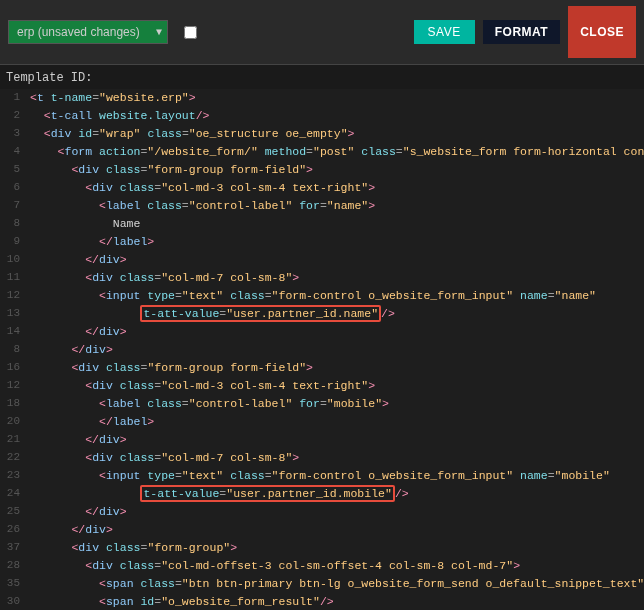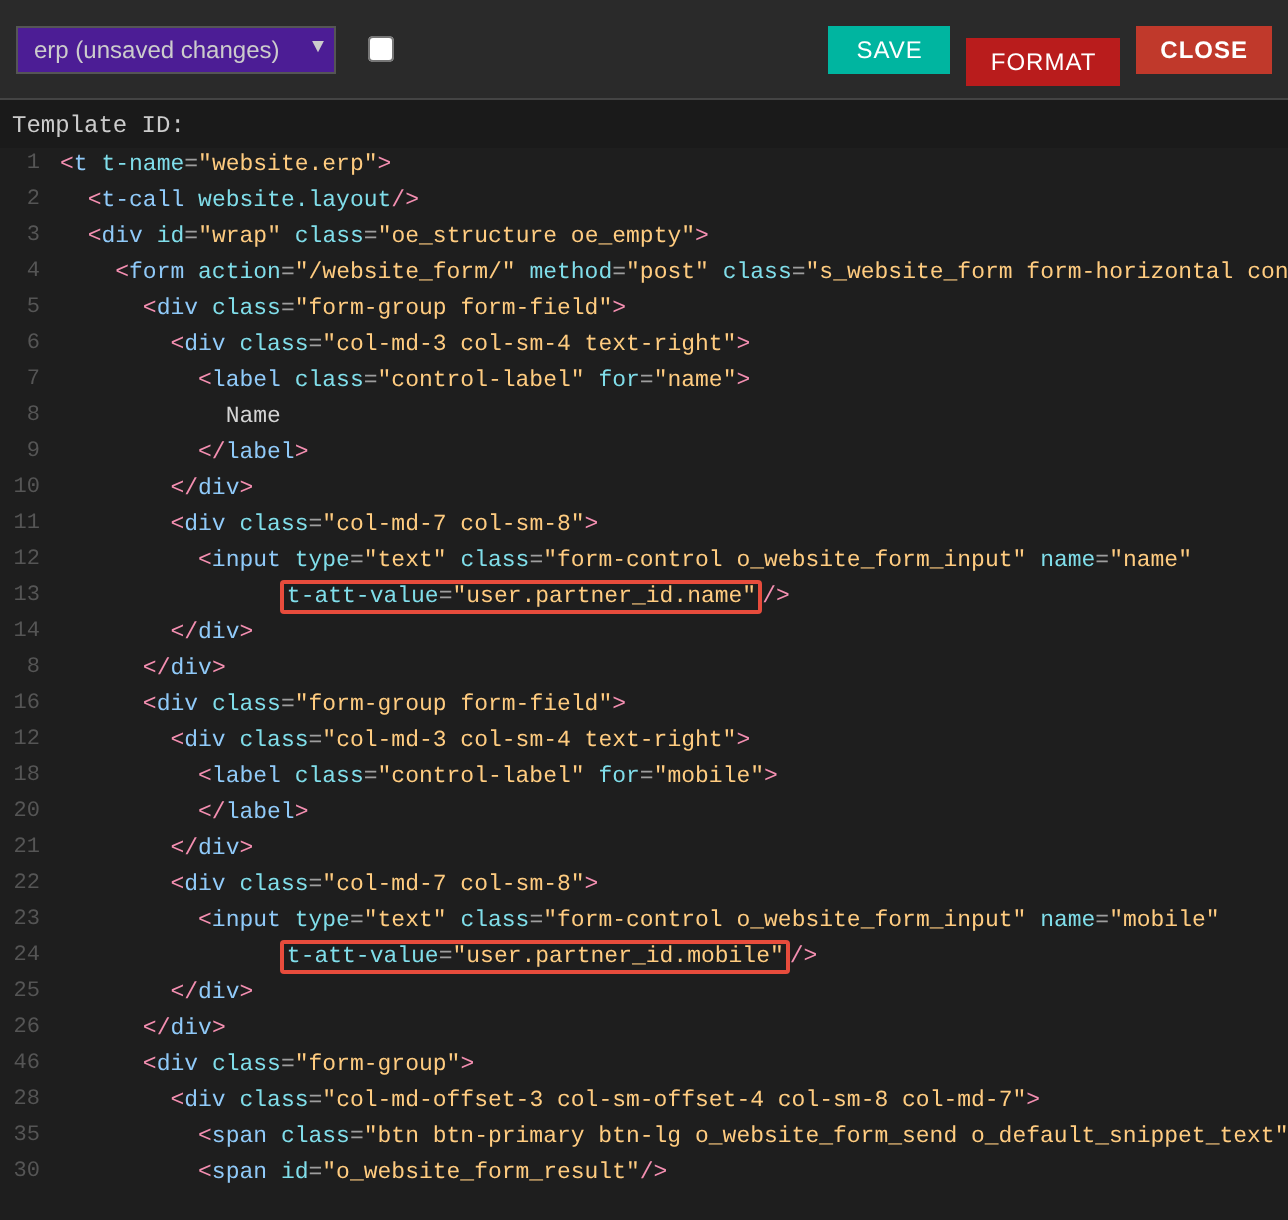--- a/index.html
+++ b/index.html
@@ -21,21 +21,21 @@
       border-bottom: 1px solid #444;
     }
 
     .template-select-wrapper {
       position: relative;
       display: flex;
       align-items: center;
     }
 
     .template-select {
-      background: #4c1d95;
+      background: #15803d;
       color: #ccc;
       border: 1px solid #555;
       padding: 4px 24px 4px 8px;
       font-size: 12px;
       appearance: none;
       cursor: pointer;
       min-width: 160px;
     }
 
     .select-arrow {
@@ -69,36 +69,35 @@
       color: #fff;
       border: none;
       padding: 5px 14px;
       font-size: 12px;
       font-weight: normal;
       cursor: pointer;
       letter-spacing: 0.5px;
     }
 
     .btn-format {
-      background: #b91c1c;
+      background: #0f172a;
       color: #fff;
       border: none;
       padding: 5px 12px;
       font-size: 12px;
-      font-weight: normal;
+      font-weight: bold;
       cursor: pointer;
       letter-spacing: 0.5px;
-      margin-top: 13px;
     }
 
     .btn-close {
       background: #c0392b;
       color: #fff;
       border: none;
-      padding: 5px 12px;
+      padding: 19px 12px;
       font-size: 12px;
       font-weight: bold;
       cursor: pointer;
       letter-spacing: 0.5px;
     }
 
     
     .template-id-label {
       color: #ccc;
       font-size: 12px;
@@ -283,21 +282,21 @@
     </div>
     <div class="code-line">
       <span class="line-num">25</span>
       <span class="line-content">        <span class="pink">&lt;/</span><span class="blue">div</span><span class="pink">&gt;</span></span>
     </div>
     <div class="code-line">
       <span class="line-num">26</span>
       <span class="line-content">      <span class="pink">&lt;/</span><span class="blue">div</span><span class="pink">&gt;</span></span>
     </div>
     <div class="code-line">
-      <span class="line-num">46</span>
+      <span class="line-num">37</span>
       <span class="line-content">      <span class="pink">&lt;</span><span class="blue">div</span> <span class="teal">class</span><span class="gray">=</span><span class="orange">"form-group"</span><span class="pink">&gt;</span></span>
     </div>
     <div class="code-line">
       <span class="line-num">28</span>
       <span class="line-content">        <span class="pink">&lt;</span><span class="blue">div</span> <span class="teal">class</span><span class="gray">=</span><span class="orange">"col-md-offset-3 col-sm-offset-4 col-sm-8 col-md-7"</span><span class="pink">&gt;</span></span>
     </div>
     <div class="code-line">
       <span class="line-num">35</span>
       <span class="line-content">          <span class="pink">&lt;</span><span class="blue">span</span> <span class="teal">class</span><span class="gray">=</span><span class="orange">"btn btn-primary btn-lg o_website_form_send o_default_snippet_text"</span>Send</span>
     </div>

